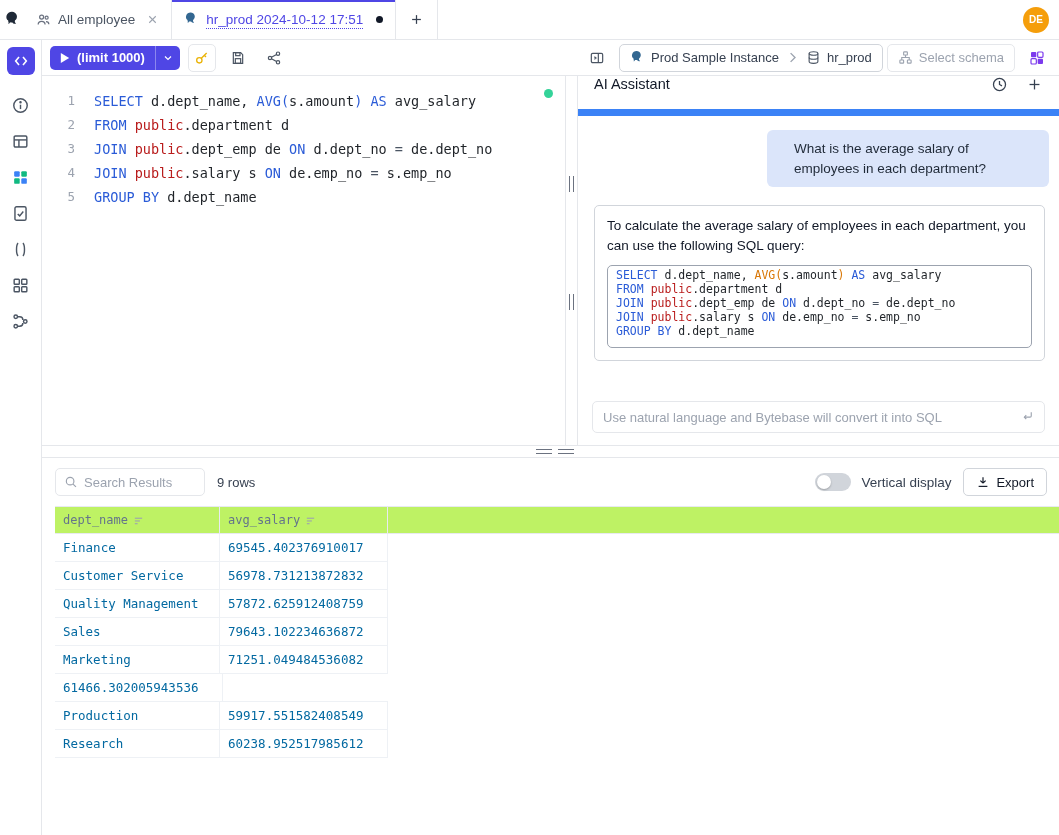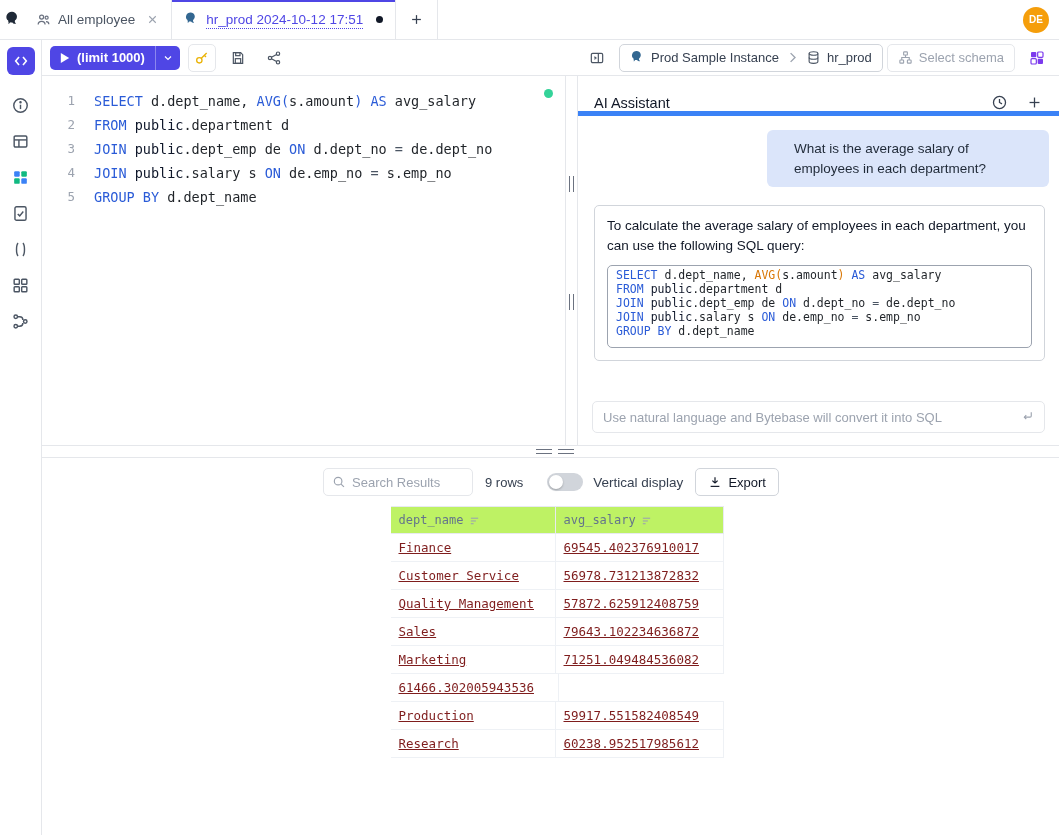--- a/index.html
+++ b/index.html
@@ -43,32 +43,32 @@
   .crumb-sep { color:#9ca3af; display:flex; align-items:center; }
   .conn-box svg, .schema-box svg { width:15px; height:15px; }
 
   
   .split { flex:1; display:flex; min-height:0; }
   .editor { flex:1; position:relative; padding-top:13px; overflow:hidden; font-family:"DejaVu Sans Mono", monospace; }
   .status-dot { position:absolute; top:13px; right:12px; width:9px; height:9px; border-radius:50%; background:#34d399; }
   .code-line { display:flex; height:24px; line-height:24px; font-size:13.5px; }
   .line-num { width:52px; text-align:right; padding-right:19px; color:#9ca3af; font-size:12.5px; flex:0 0 52px; }
   .tok-kw { color:#2a5bd7; }
-  .tok-sc { color:#0f172a; }
+  .tok-sc { color:#b91c1c; }
   .tok-fn { color:#d97706; }
   .tok-pl { color:#1f2328; }
   .tok-op { color:#4b5563; }
 
   .v-divider { width:13px; flex:0 0 13px; border-left:1px solid #e5e7eb; border-right:1px solid #e5e7eb; position:relative; background:#fff; cursor:col-resize; }
   .v-handle { position:absolute; left:3px; width:5px; height:16px; border-left:1.5px solid #6b7280; border-right:1.5px solid #6b7280; }
   .v-handle.h1 { top:100px; } .v-handle.h2 { top:218px; }
 
   
   .ai-panel { width:481px; flex:0 0 481px; display:flex; flex-direction:column; min-height:0; }
-  .ai-header { height:40px; flex:0 0 40px; display:flex; align-items:flex-end; padding:0 16px; border-bottom:5px solid #3b82f6; }
+  .ai-header { height:40px; flex:0 0 40px; display:flex; align-items:flex-start; padding:0 16px; border-bottom:7px solid #3b82f6; }
   .ai-title { font-size:14.5px; font-weight:500; color:#111827; }
   .ai-header .sp { flex:1; }
   .ai-header .hicon { color:#374151; margin-left:18px; display:flex; cursor:pointer; }
   .ai-header .hicon svg { width:17px; height:17px; }
   .chat { flex:1; overflow:hidden; padding:14px 10px 0 16px; }
   .user-bubble { margin-left:auto; margin-right:0; max-width:282px; background:#dbe5fa; border-radius:6px; padding:9px 27px; font-size:13.5px; line-height:1.45; color:#1f2937; }
   .answer-box { margin-top:18px; margin-right:4px; border:1px solid #d1d5db; border-radius:5px; padding:10px 12px 12px; font-size:13.5px; color:#111827; line-height:1.5; }
   .sql-block { margin-top:8px; border:1px solid #9ca3af; border-radius:5px; }
   .sql-head { display:flex; align-items:center; padding:5px 8px 2px; font-size:13px; color:#111827; }
   .sql-head .sp { flex:1; }
@@ -80,21 +80,21 @@
   .ai-input::placeholder { color:#9ca3af; }
   .ai-enter { position:absolute; right:24px; top:20px; color:#9ca3af; }
   .ai-enter svg { width:15px; height:15px; }
 
   
   .h-divider { height:13px; flex:0 0 13px; border-top:1px solid #e5e7eb; border-bottom:1px solid #e5e7eb; position:relative; cursor:row-resize; }
   .h-handle { position:absolute; top:3px; left:494px; width:16px; height:5px; border-top:1.5px solid #6b7280; border-bottom:1.5px solid #6b7280; }
   .h-handle.h2 { left:516px; }
 
   
-  .results { flex:1; min-height:0; display:flex; flex-direction:column; padding-top:8px;align-items:center; }
+  .results { flex:1; min-height:0; display:flex; flex-direction:column; padding-top:8px; }
   .results-toolbar { height:32px; flex:0 0 32px; display:flex; align-items:center; padding:0 12px 0 13px; gap:12px; }
   .search-box { width:150px; height:28px; border:1px solid #e5e7eb; border-radius:5px; display:flex; align-items:center; padding:0 8px; gap:6px; color:#9ca3af; }
   .search-box input { border:none; outline:none; width:100%; font-size:13px; font-family:"Liberation Sans", sans-serif; color:#374151; }
   .search-box input::placeholder { color:#9ca3af; }
   .search-box svg { width:14px; height:14px; flex:0 0 14px; }
   .row-count { font-size:13px; color:#374151; }
   .rt-spacer { flex:1; }
   .toggle { width:36px; height:18px; border-radius:9px; background:#d1d5db; position:relative; cursor:pointer; }
   .toggle .knob { position:absolute; top:2px; left:2px; width:14px; height:14px; border-radius:50%; background:#fff; box-shadow:0 1px 2px rgba(0,0,0,.25); }
   .toggle-label { font-size:13.5px; color:#374151; margin-left:-2px; }
@@ -102,21 +102,21 @@
   .export-btn svg { width:14px; height:14px; }
 
   .table-wrap { margin:8px 0 0 13px; flex:1; overflow:hidden; font-family:"DejaVu Sans Mono", monospace; }
   .t-header { display:flex; height:28px; background:#bef264; border-top:1px solid #e8eaf0; border-bottom:1px solid #e8eaf0; }
   .t-hcell { display:flex; align-items:center; gap:5px; padding-left:8px; font-size:12px; color:#64748b; border-right:1px solid #e8eaf0; cursor:pointer; }
   .t-hcell.c1 { width:165px; flex:0 0 165px; }
   .t-hcell.c2 { width:168px; flex:0 0 168px; }
   .t-hfill { flex:1; }
   .t-hcell svg { width:11px; height:11px; color:#9ca3af; }
   .t-row { display:flex; height:28px; width:333px; border-bottom:1px solid #eef1f5; }
-  .t-cell { display:flex; align-items:center; padding-left:8px; font-size:12.5px; color:#7f1d1d; border-right:1px solid #eef1f5; overflow:hidden; white-space:nowrap;text-decoration:underline; }
+  .t-cell { display:flex; align-items:center; padding-left:8px; font-size:12.5px; color:#0369a1; border-right:1px solid #eef1f5; overflow:hidden; white-space:nowrap; }
   .t-cell.c1 { width:165px; flex:0 0 165px; }
   .t-cell.c2 { width:168px; flex:0 0 168px; }
 </style>
 </head>
 <body>
 
 <div id="app">
 
   <header class="tabbar">
     <div class="logo">

